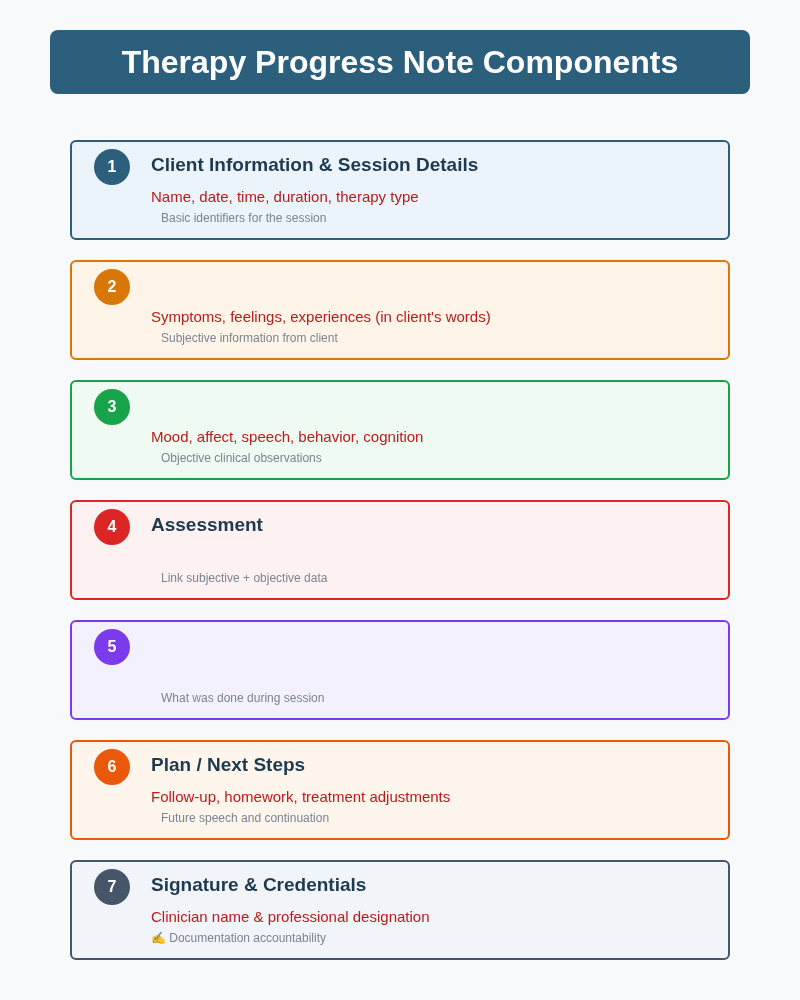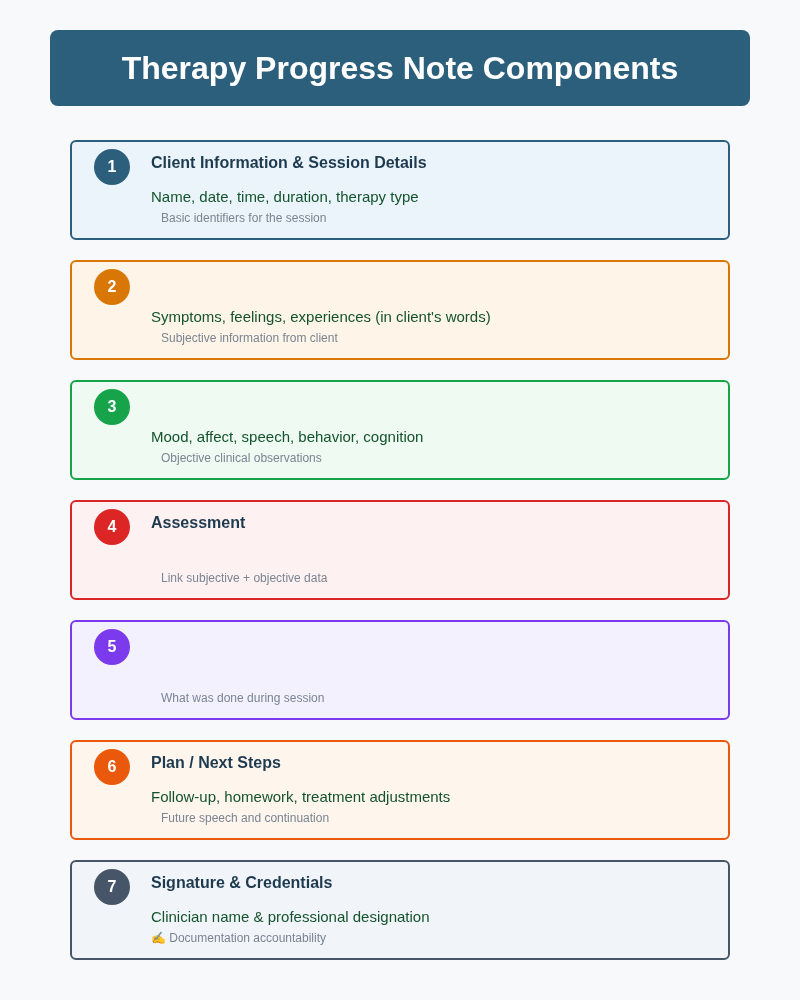--- a/index.html
+++ b/index.html
@@ -4,45 +4,45 @@
 <style>
   html, body { margin: 0; padding: 0; }
   body {
     width: 800px; height: 1000px;
     background: #f8f9fb;
     font-family: "Liberation Sans", sans-serif;
     position: relative;
     overflow: hidden;
   }
   .header {
-    position: absolute; left: 50px; top: 30px; width: 700px; height: 76px;
+    position: absolute; left: 50px; top: 30px; width: 700px; height: 64px;
     background: #2c5f7c; border-radius: 8px;
     display: flex; align-items: center; justify-content: center;
   }
   .header-title {
     color: #ffffff; font-size: 32px; font-weight: bold; margin: 0;
   }
   .card {
     position: absolute; left: 70px; width: 660px; height: 100px;
     box-sizing: border-box; border: 2px solid; border-radius: 6px;
   }
   .badge {
     position: absolute; left: 22px; top: 7px;
     width: 36px; height: 36px; border-radius: 50%;
     color: #fff; font-weight: bold; font-size: 16px;
     display: flex; align-items: center; justify-content: center;
   }
   .card-title {
     position: absolute; left: 79px; top: 12px;
-    font-size: 16px; font-weight: bold; color: #1e3a4f;
+    font-size: 19px; font-weight: bold; color: #1e3a4f;
     white-space: nowrap;
   }
   .card-desc {
     position: absolute; left: 79px; top: 46px;
-    font-size: 15px; color: #14532d; white-space: nowrap;
+    font-size: 15px; color: #b91c1c; white-space: nowrap;
   }
   .card-note {
     position: absolute; left: 89px; top: 69px;
     font-size: 12px; color: #7a8492; white-space: nowrap;
   }
   .card-note.with-icon { left: 79px; }
 </style>
 </head>
 <body>
 

